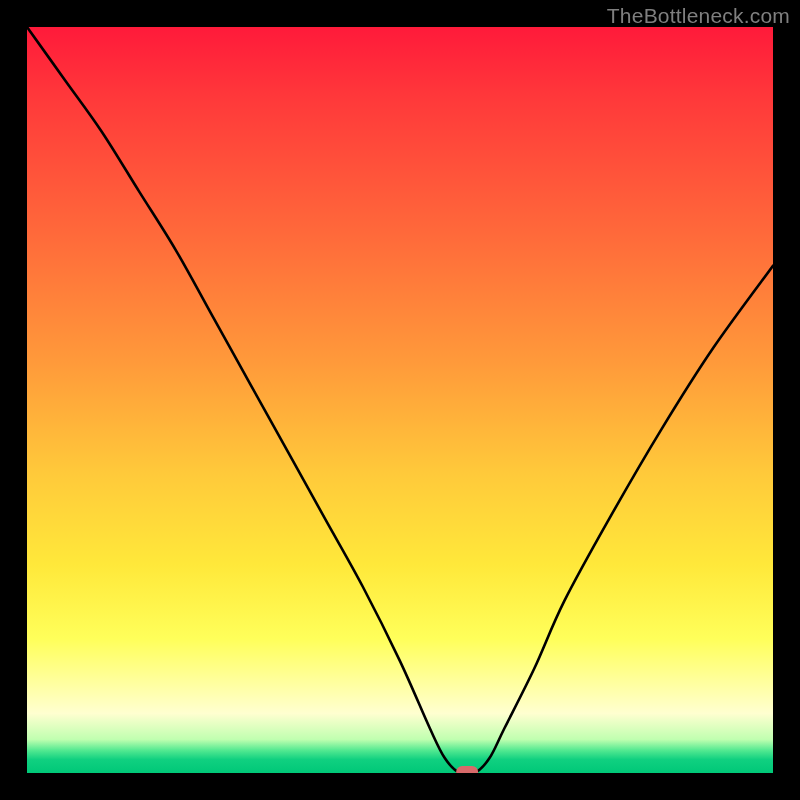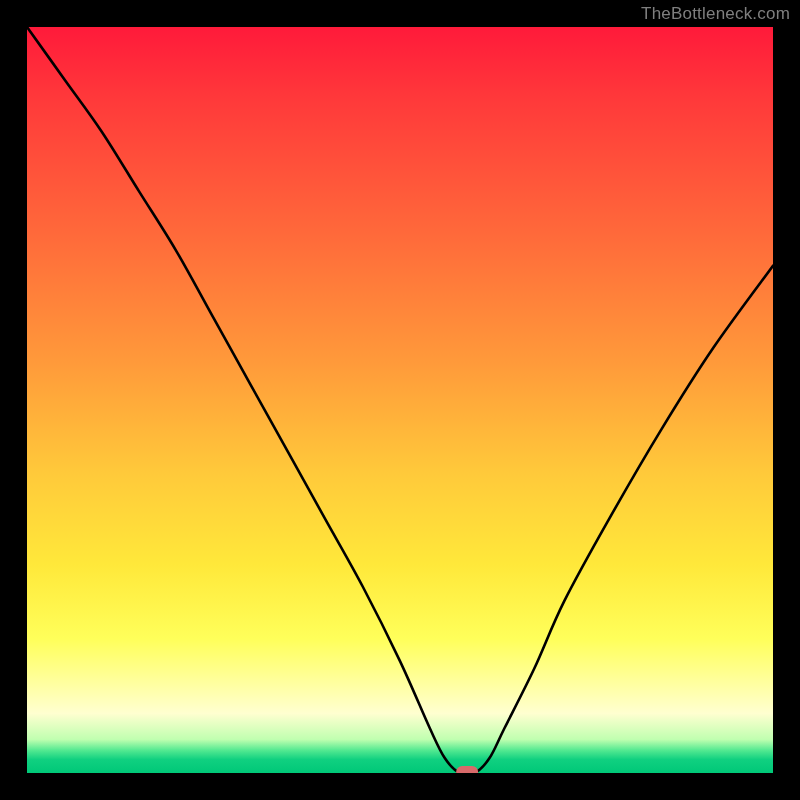--- a/index.html
+++ b/index.html
@@ -44,21 +44,21 @@
     left: 0;
     top: 0;
     width: 746px;
     height: 746px;
   }
   .watermark {
     position: absolute;
     top: 4px;
     right: 10px;
     font-family: Arial, Helvetica, sans-serif;
-    font-size: 17px;
+    font-size: 21px;
     color: #7f7f7f;
     letter-spacing: 0.2px;
     user-select: none;
   }
 </style>
 </head>
 <body>
 
 <div class="frame">
   <div class="plot-area">

